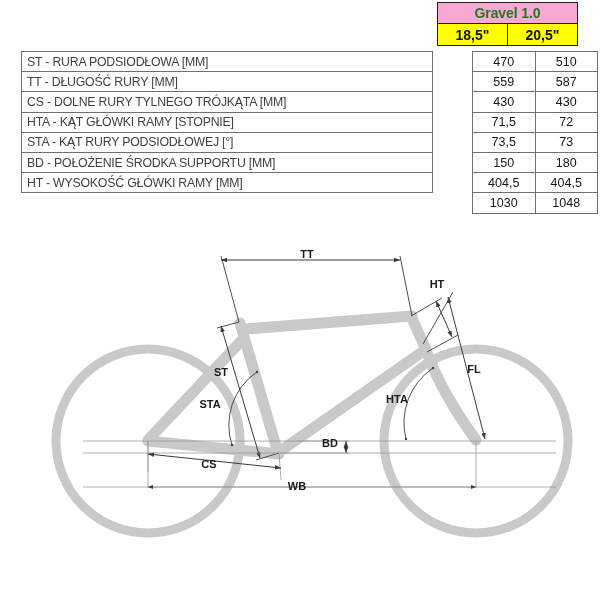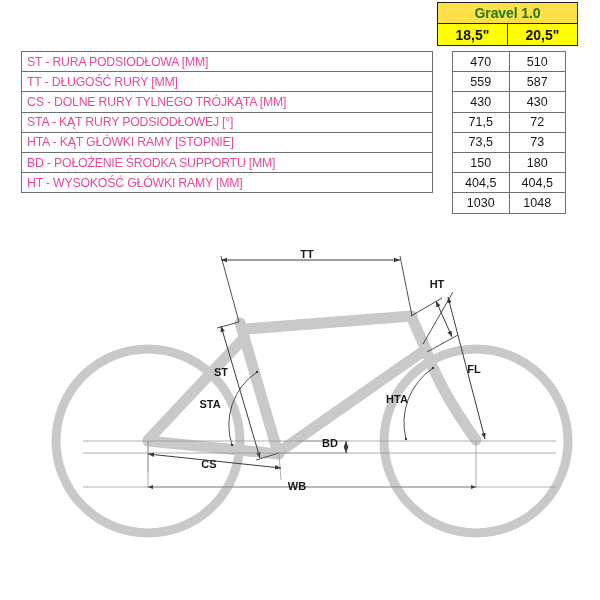--- a/index.html
+++ b/index.html
@@ -31,21 +31,21 @@
     width: 141px;
     border-collapse: collapse;
     table-layout: fixed;
   }
   .size-header td {
     border: 1px solid #1f1f1f;
     text-align: center;
     padding: 0;
   }
   .model-cell {
-    background: #fde047;
+    background: #f9a8d4;
     color: #1d7a1d;
     font-weight: bold;
     font-size: 14px;
     height: 20px;
     letter-spacing: -0.1px;
   }
   .size-cell {
     background: #ffff00;
     color: #111111;
     font-weight: bold;
@@ -60,31 +60,31 @@
     top: 51px;
     width: 412px;
     border-collapse: collapse;
     table-layout: fixed;
   }
   .desc-table td {
     border: 1px solid #6f6f6f;
     height: 19.2px;
     padding: 0 0 0 5px;
     font-size: 12.3px;
-    color: #ec4899;
+    color: #404040;
     white-space: nowrap;
     letter-spacing: -0.2px;
   }
 
   
   .val-table {
     position: absolute;
-    left: 452px;
+    left: 472px;
     top: 51px;
-    width: 114px;
+    width: 126px;
     border-collapse: collapse;
     table-layout: fixed;
   }
   .val-table td {
     border: 1px solid #6f6f6f;
     height: 19.2px;
     padding: 0;
     text-align: center;
     font-size: 12.5px;
     color: #171717;
@@ -122,24 +122,24 @@
         <tr>
           <td>ST - RURA PODSIODŁOWA [MM]</td>
         </tr>
     <tr>
           <td>TT - DŁUGOŚĆ RURY [MM]</td>
         </tr>
     <tr>
           <td>CS - DOLNE RURY TYLNEGO TRÓJKĄTA [MM]</td>
         </tr>
     <tr>
+          <td>HTA - KĄT GŁÓWKI RAMY [STOPNIE]</td>
+        </tr>
+    <tr>
           <td>STA - KĄT RURY PODSIODŁOWEJ [°]</td>
-        </tr>
-    <tr>
-          <td>HTA - KĄT GŁÓWKI RAMY [STOPNIE]</td>
         </tr>
     <tr>
           <td>BD - POŁOŻENIE ŚRODKA SUPPORTU [MM]</td>
         </tr>
     <tr>
           <td>HT - WYSOKOŚĆ GŁÓWKI RAMY [MM]</td>
         </tr>
   </tbody>
     </table>
 

